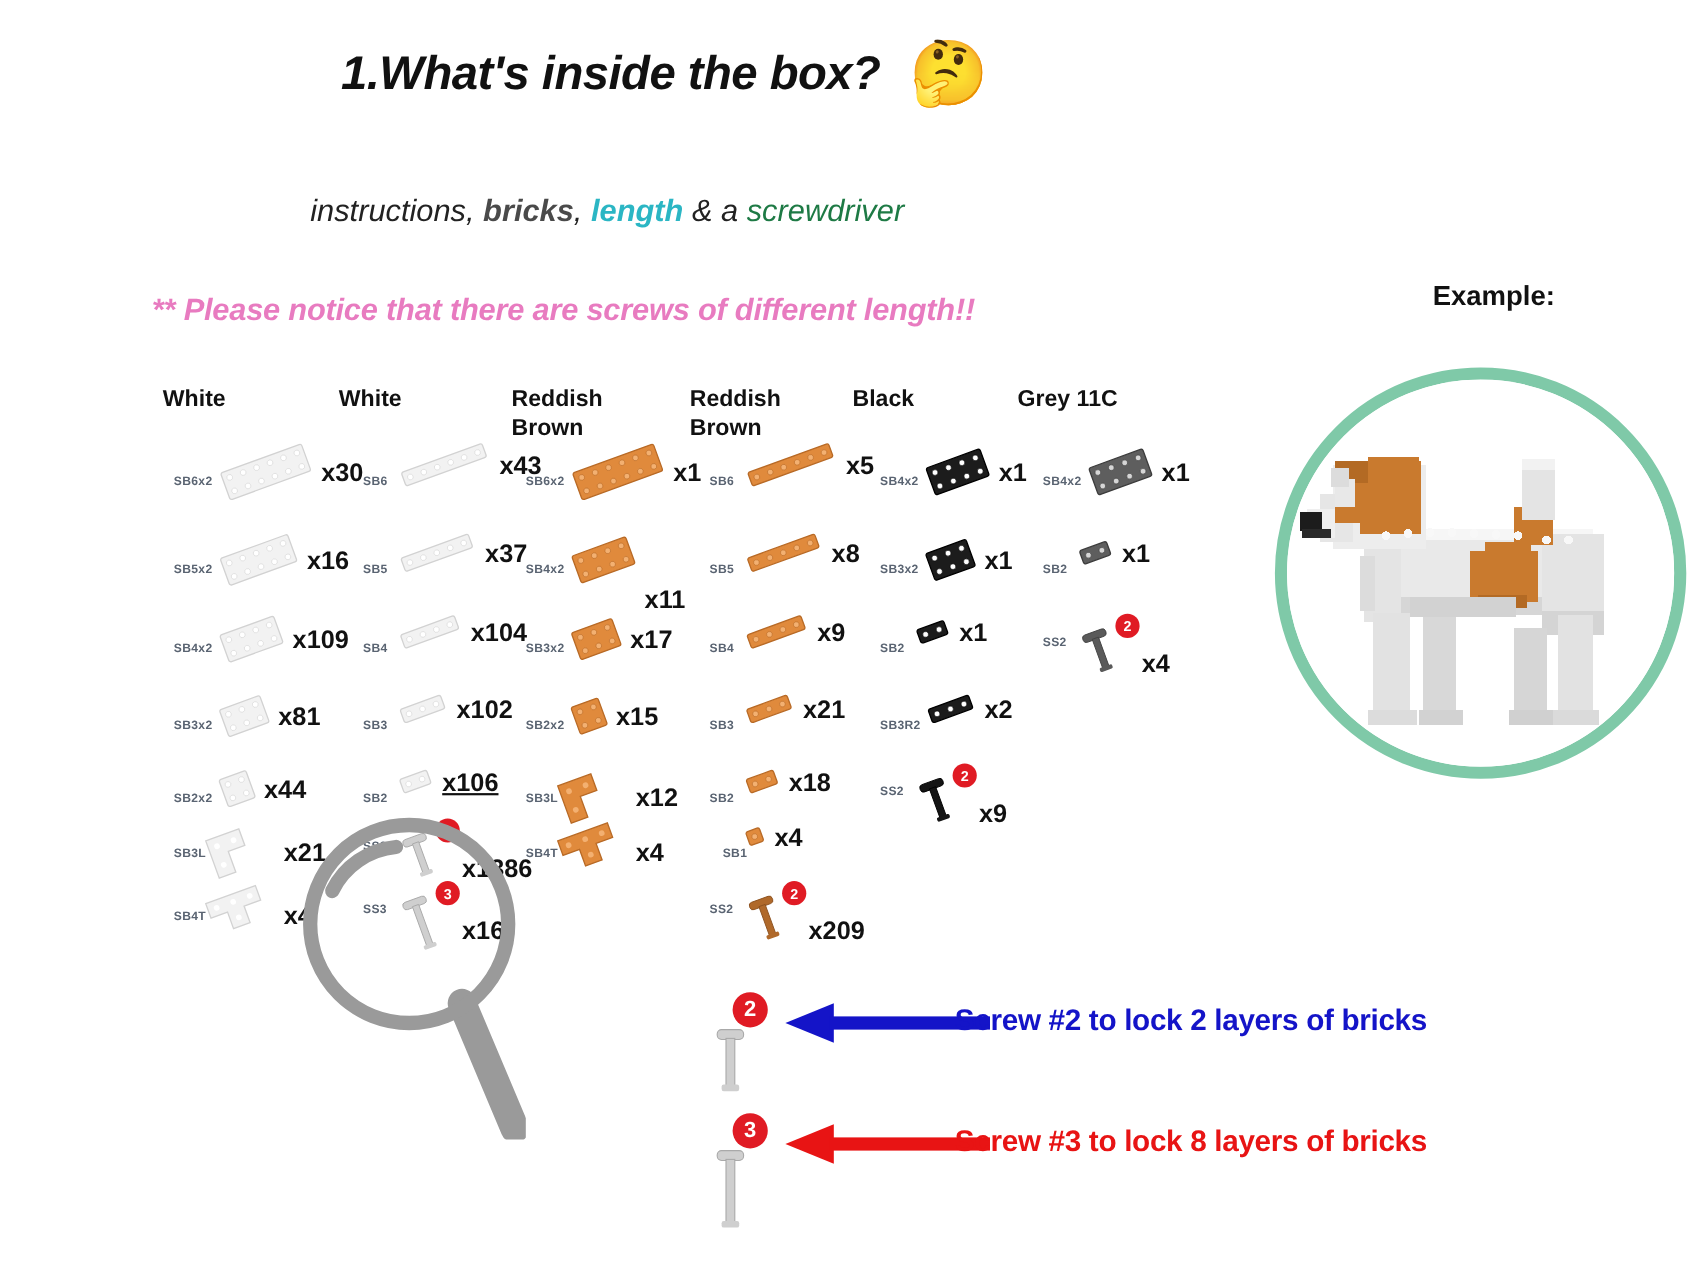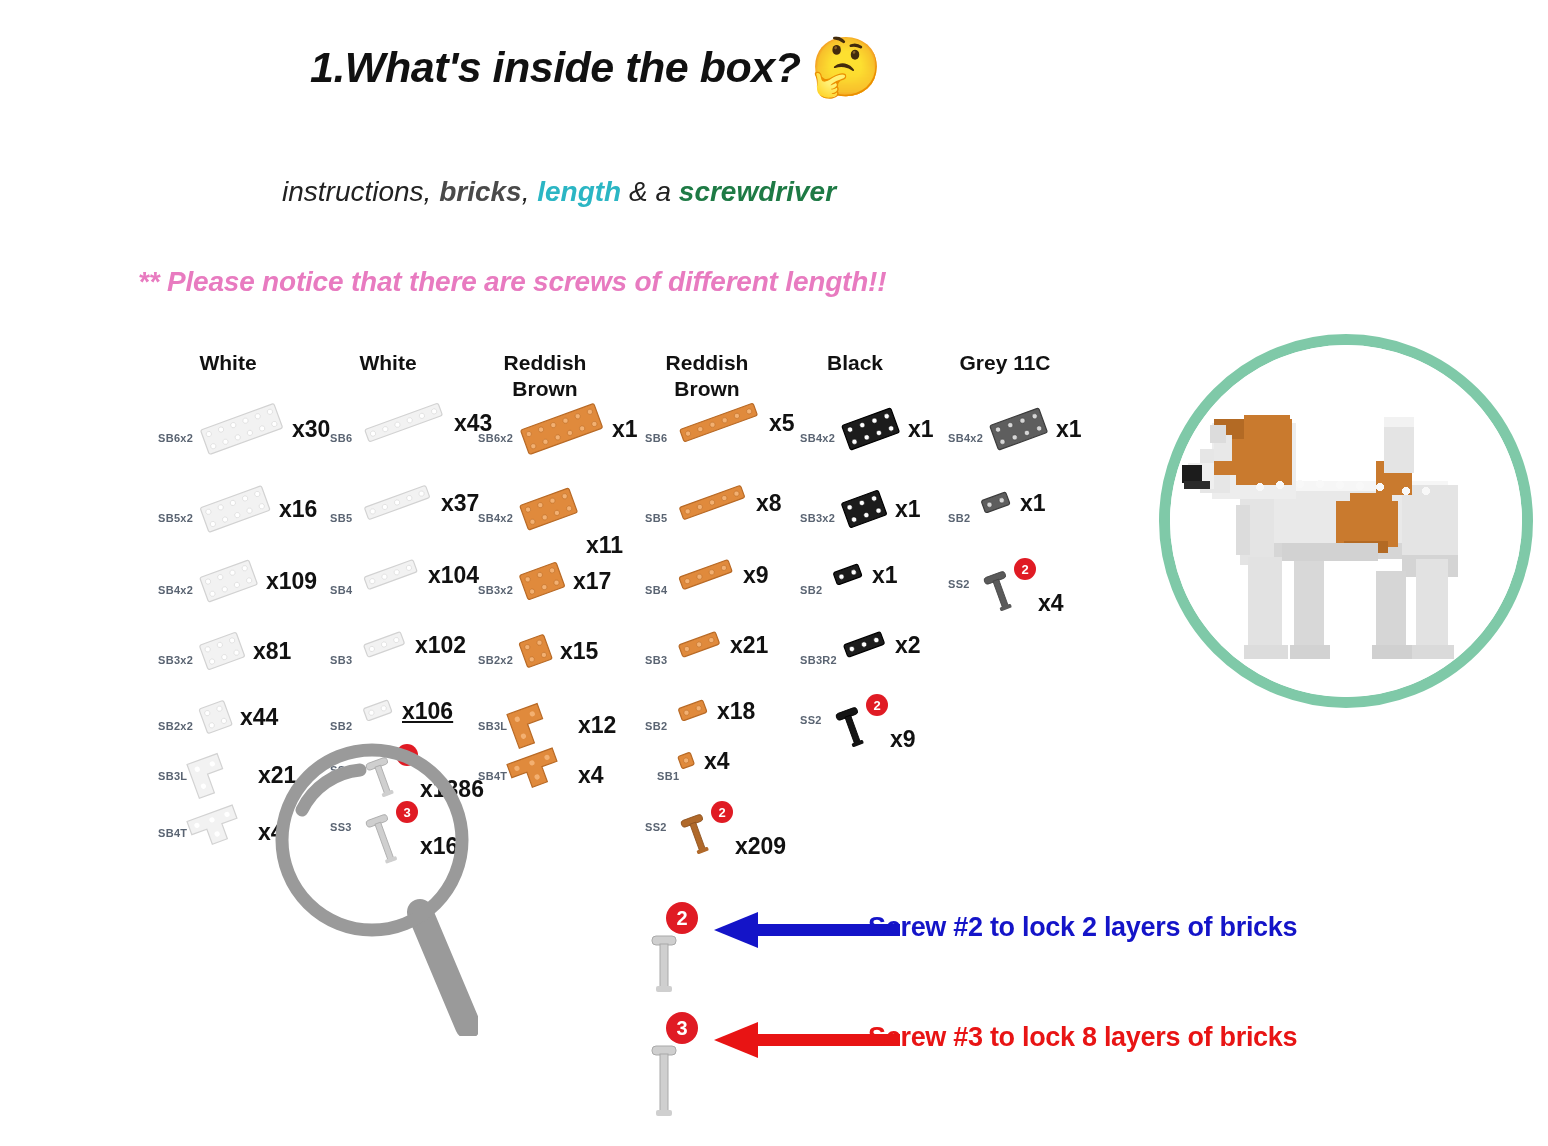--- a/index.html
+++ b/index.html
@@ -5,50 +5,50 @@
   html,body{margin:0;padding:0;}
   body{
     width:1548px;height:1146px;position:relative;overflow:hidden;
     background:#ffffff;
     font-family:"Liberation Sans", sans-serif;
     color:#1a1a1a;
   }
   .abs{position:absolute;}
 
   
-  #title-row{left:310px;top:38px;display:flex;align-items:center;gap:10px;}
+  #title-row{left:310px;top:38px;display:flex;align-items:center;gap:26px;}
   #title-text{
     font-size:43px;font-weight:bold;font-style:italic;letter-spacing:-0.5px;
     color:#111111;white-space:nowrap;
   }
   #thinking-emoji{font-size:58px;line-height:1;}
 
   
   #subtitle{left:282px;top:176px;font-size:28px;font-style:italic;white-space:nowrap;}
   #subtitle .plain{color:#222;}
   #subtitle .b-bricks{font-weight:bold;color:#4a4a4a;}
   #subtitle .b-screws{font-weight:bold;color:#2BB6C4;}
-  #subtitle .b-driver{font-weight:bold;color:#1E7A45;}
+  #subtitle .b-driver{font-weight:normal;color:#1E7A45;}
 
   
   #warning{left:138px;top:266px;font-size:28px;font-weight:bold;font-style:italic;
     color:#E87BC0;white-space:nowrap;letter-spacing:-0.2px;}
 
   
   #example-cap{left:1198px;top:253px;width:320px;text-align:center;
     font-size:25px;font-weight:bold;line-height:1.3;color:#111;}
   #example-cap div{white-space:nowrap;}
 
   
   #dog-circle{left:1159px;top:334px;width:374px;height:374px;border-radius:50%;
     border:11px solid #7FC9A8;background:#fff;box-sizing:border-box;overflow:hidden;}
   #dog-svg{position:absolute;left:0;top:0;}
 
   
-  .col-header{font-size:21px;font-weight:bold;color:#111;text-align:center;line-height:1.25;}
+  .col-header{font-size:21px;font-weight:bold;color:#111;line-height:1.25;}
   .part-row{position:absolute;height:56px;}
   .part-code{position:absolute;font-size:11px;font-weight:bold;color:#5a6472;
     letter-spacing:0.3px;white-space:nowrap;}
   .part-qty{position:absolute;font-size:23px;font-weight:bold;color:#111;white-space:nowrap;}
   .brick{position:absolute;}
 
   
   #magnifier{left:268px;top:736px;width:210px;height:300px;pointer-events:none;}
 
   
@@ -61,20 +61,21 @@
 <div class="abs" id="title-row">
   <div id="title-text">1.What's inside the box?</div>
   <div id="thinking-emoji">🤔</div>
 </div>
 
 <div class="abs" id="subtitle"><span class="plain">instructions, </span><span class="b-bricks">bricks</span><span class="plain">, </span><span class="b-screws">length</span><span class="plain"> &amp; a </span><span class="b-driver">screwdriver</span></div>
 
 <div class="abs" id="warning">** Please notice that there are screws of different length!!</div>
 
 <div class="abs" id="example-cap">
+  <div>Example:</div>
 </div>
 
 <div class="abs" id="dog-circle">
   <svg id="dog-svg" width="352" height="352" viewBox="0 0 352 352">
     <rect width="352" height="352" fill="#ffffff"></rect>
     <g shape-rendering="crispEdges">
 
       <rect x="78" y="136" width="200" height="78" fill="#e9e9e9"></rect>
       <rect x="78" y="136" width="200" height="10" fill="#f6f6f6"></rect>
       <rect x="78" y="198" width="200" height="16" fill="#d6d6d6"></rect>

